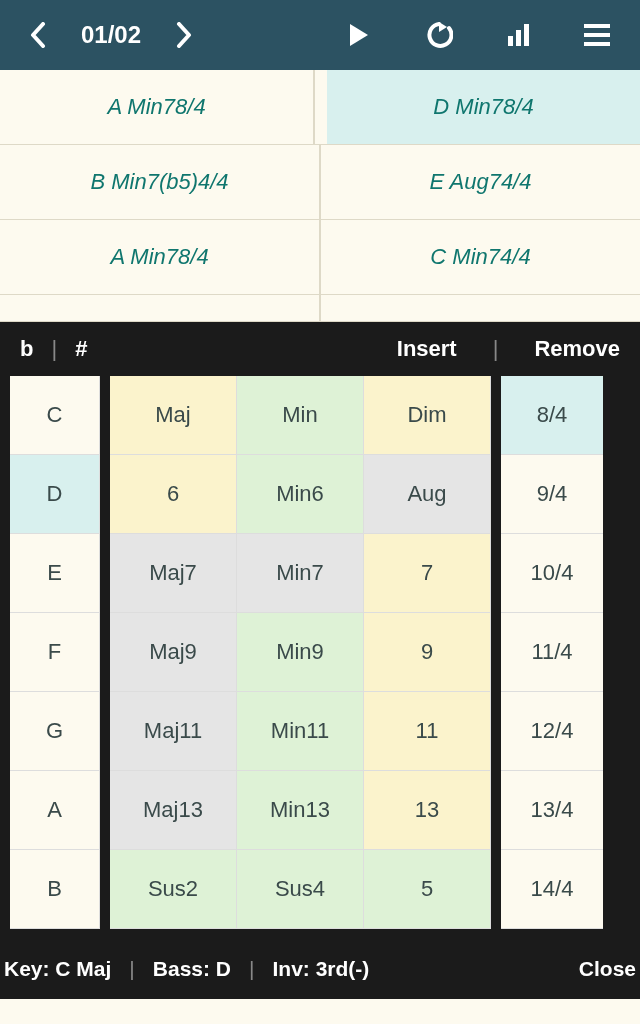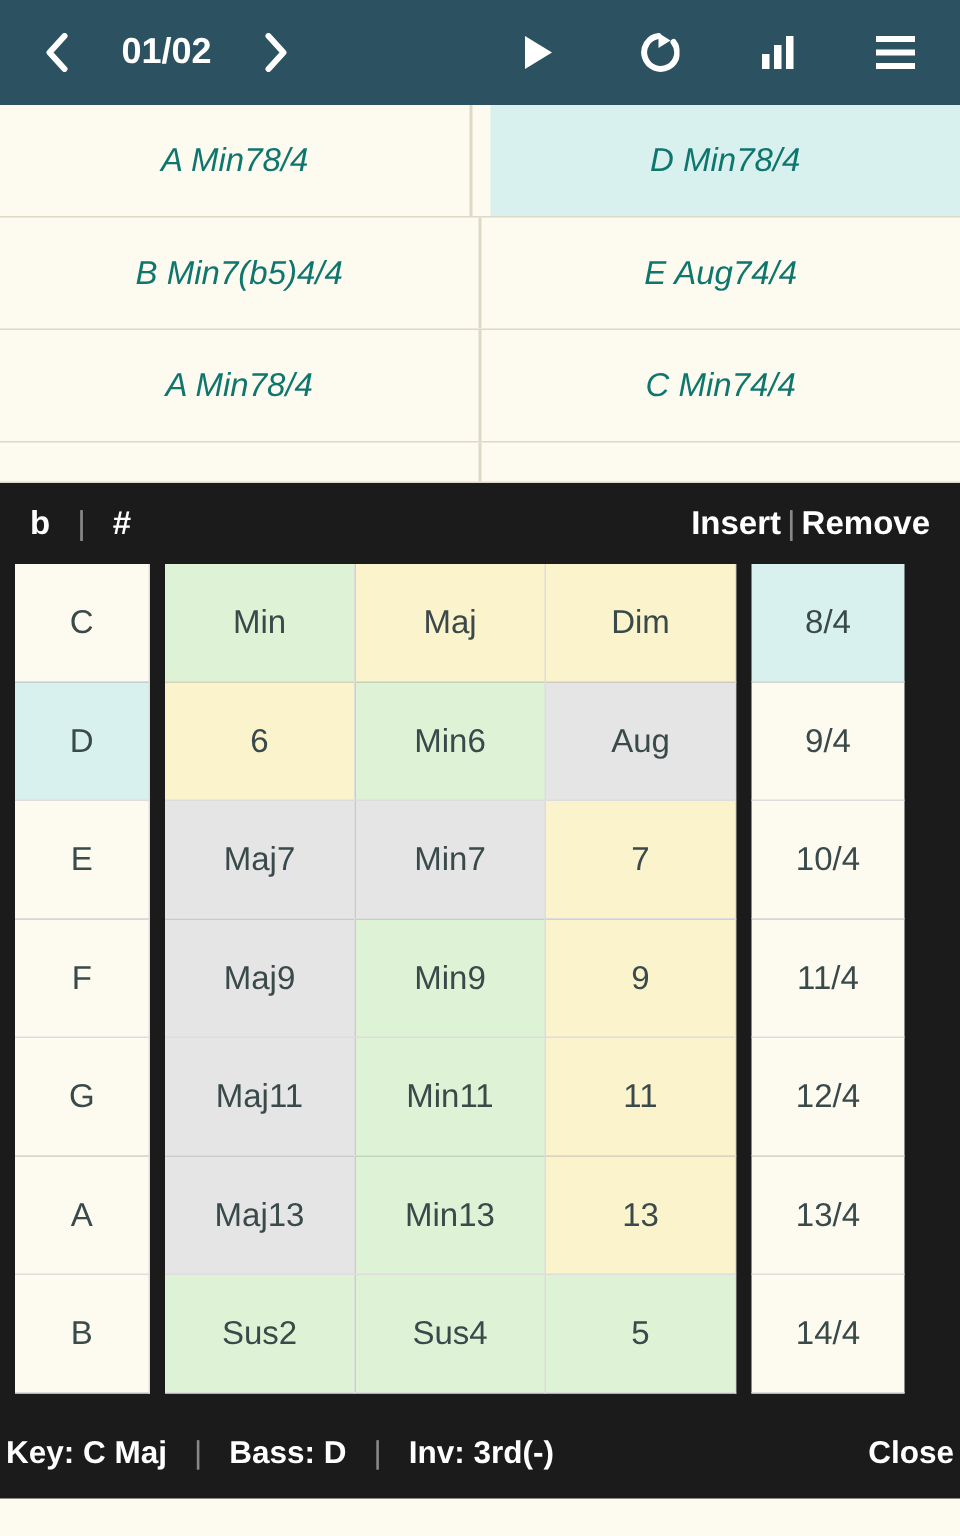--- a/index.html
+++ b/index.html
@@ -96,21 +96,21 @@
       font-size: 22px;
       font-weight: 600;
     }
     .sep {
       color: #888;
       font-weight: 300;
     }
     .editor-top-right {
       display: flex;
       align-items: center;
-      gap: 4px;
+      gap: 36px;
       font-size: 22px;
       font-weight: 600;
     }
     .picker-grid {
       display: flex;
       flex-direction: column;
       padding: 0 10px 10px 10px;
     }
     .picker-row {
       display: flex;
@@ -280,22 +280,22 @@
       <span>Insert</span>
       <span class="sep">|</span>
       <span>Remove</span>
     </div>
   </div>
 
   <div class="picker-grid" id="picker-grid">
       <div class="picker-row">
         <div class="picker-cell col-note">C</div>
         <div class="picker-cell col-gap1"></div>
+        <div class="picker-cell col-q bg-yellow">Maj</div>
         <div class="picker-cell col-q bg-green">Min</div>
-        <div class="picker-cell col-q bg-yellow">Maj</div>
         <div class="picker-cell col-q bg-yellow">Dim</div>
         <div class="picker-cell col-gap2"></div>
         <div class="picker-cell col-time selected">8/4</div>
       </div>
       <div class="picker-row">
         <div class="picker-cell col-note selected">D</div>
         <div class="picker-cell col-gap1"></div>
         <div class="picker-cell col-q bg-yellow">6</div>
         <div class="picker-cell col-q bg-green">Min6</div>
         <div class="picker-cell col-q bg-pink">Aug</div>

